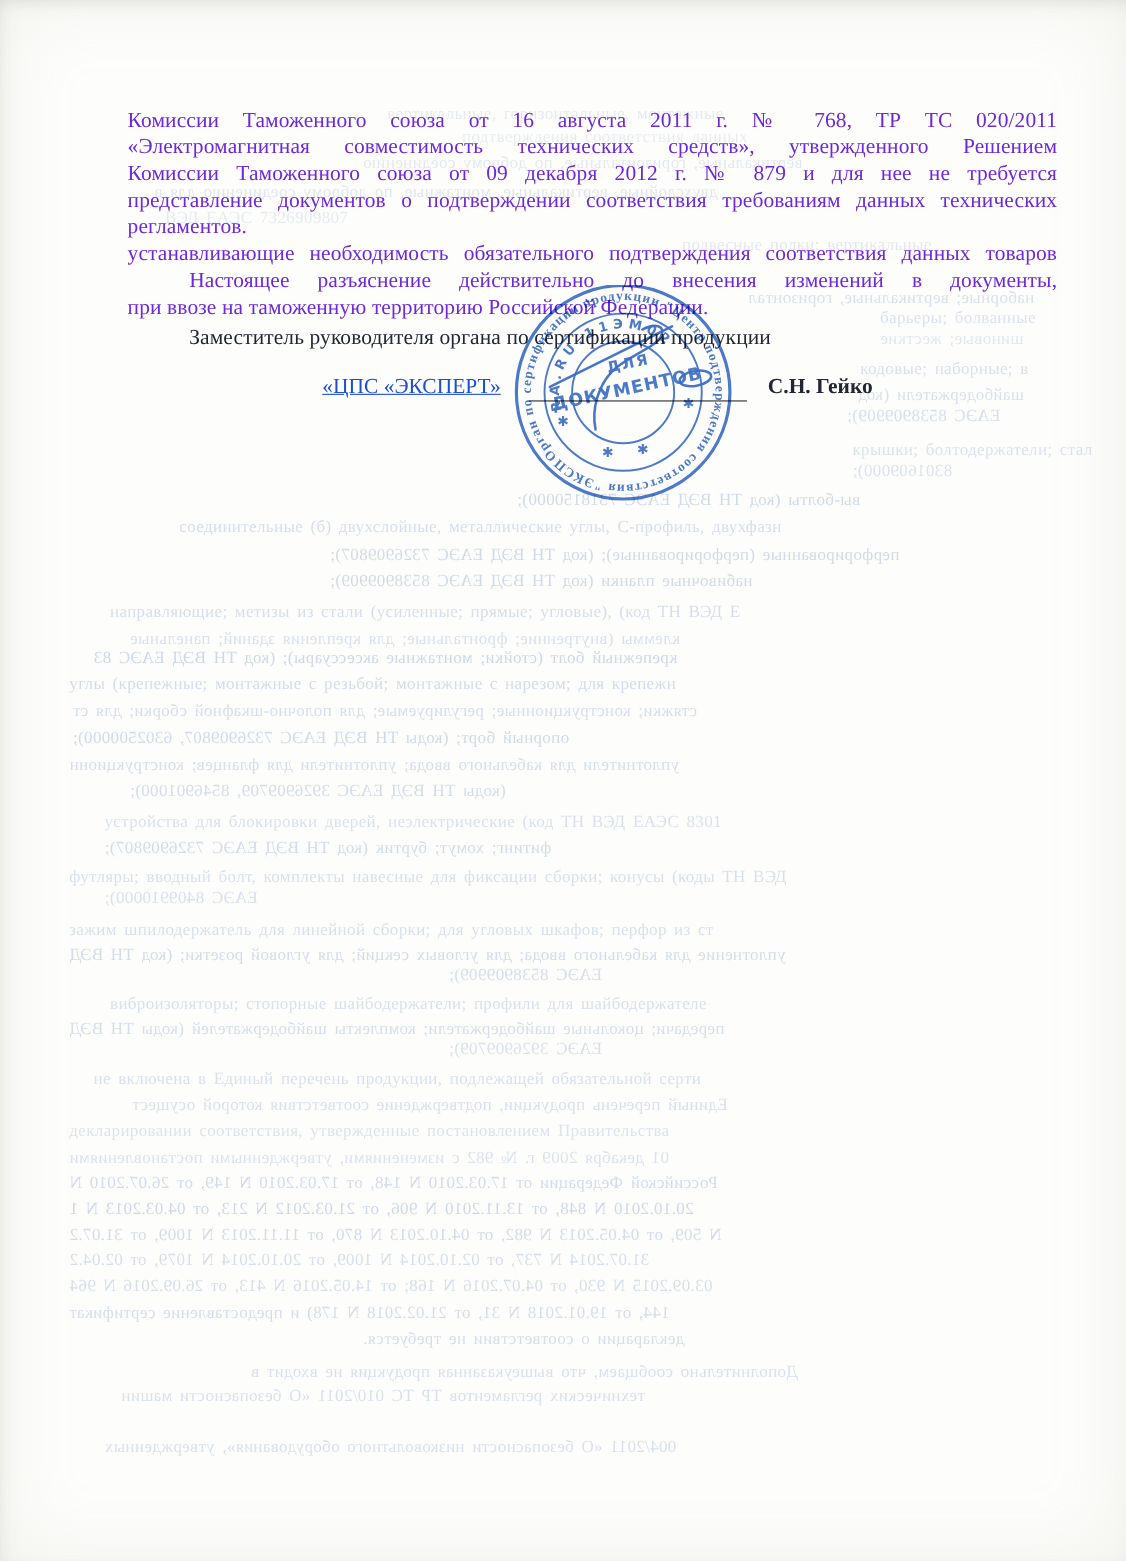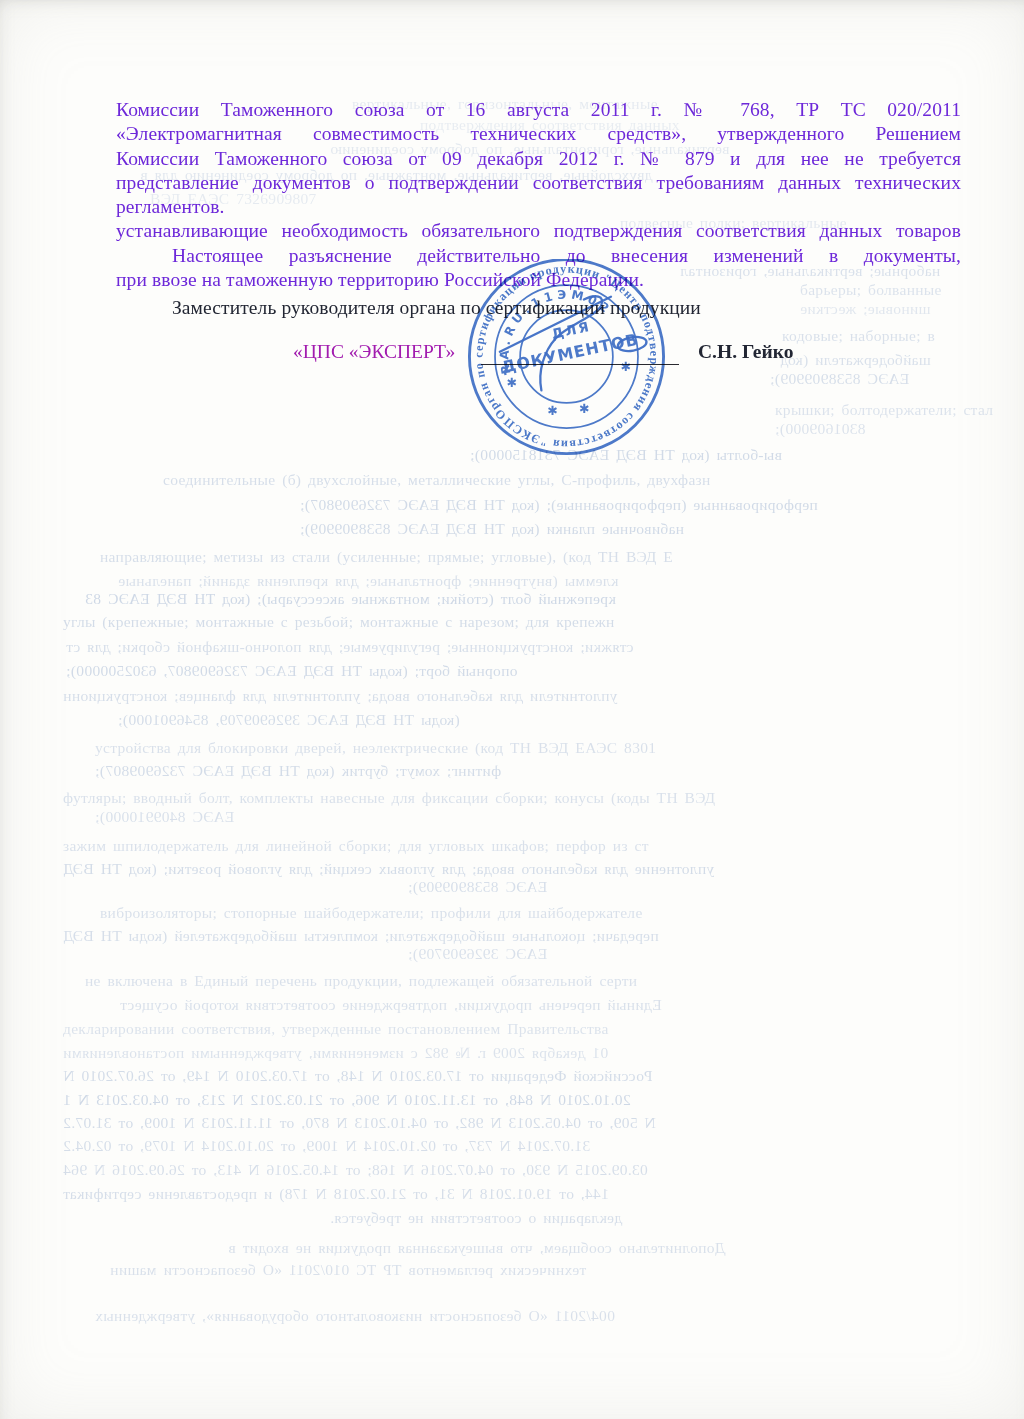--- a/index.html
+++ b/index.html
@@ -21,21 +21,21 @@
     letter-spacing:.1px;
     margin-top:16px;
   }
   .jline{text-align:justify;text-align-last:justify;}
   .jline.last{text-align-last:left;}
   .jline.indent{text-indent:56px;}
   #signer-title{
     position:absolute;left:172px;top:297px;
     font-size:19.5px;color:#222633;letter-spacing:.1px;
   }
-  #sig-row-org{position:absolute;left:293px;top:341px;font-size:19.5px;color:#a21caf;}
+  #sig-row-org{position:absolute;left:293px;top:341px;font-size:19.5px;color:#1d4ed8;text-decoration:underline;}
   #sig-line{position:absolute;left:481px;top:342px;width:198px;height:22px;border-bottom:1.6px solid #2a2a30;}
   #sig-row-name{position:absolute;left:698px;top:341px;font-size:19.5px;color:#222633;font-weight:bold;}
   
   #bleed{position:absolute;inset:0;z-index:1;pointer-events:none;}
   .bt{
     position:absolute;white-space:nowrap;
     font-size:15.5px;line-height:18px;color:#7e99c2;
     filter:blur(.45px);letter-spacing:.3px;word-spacing:2.5px;
   }
   .bt.mirror{transform:scaleX(-1);}

